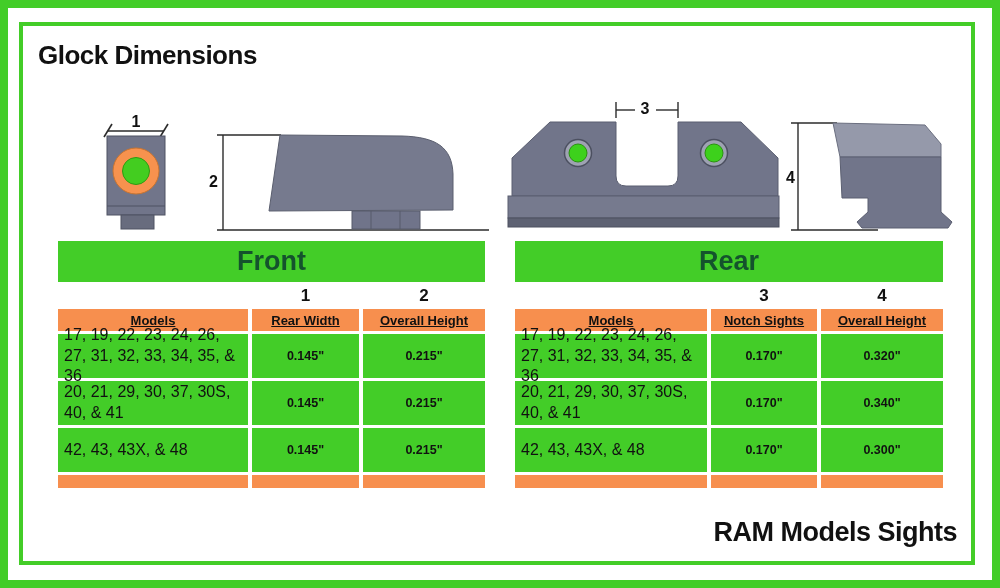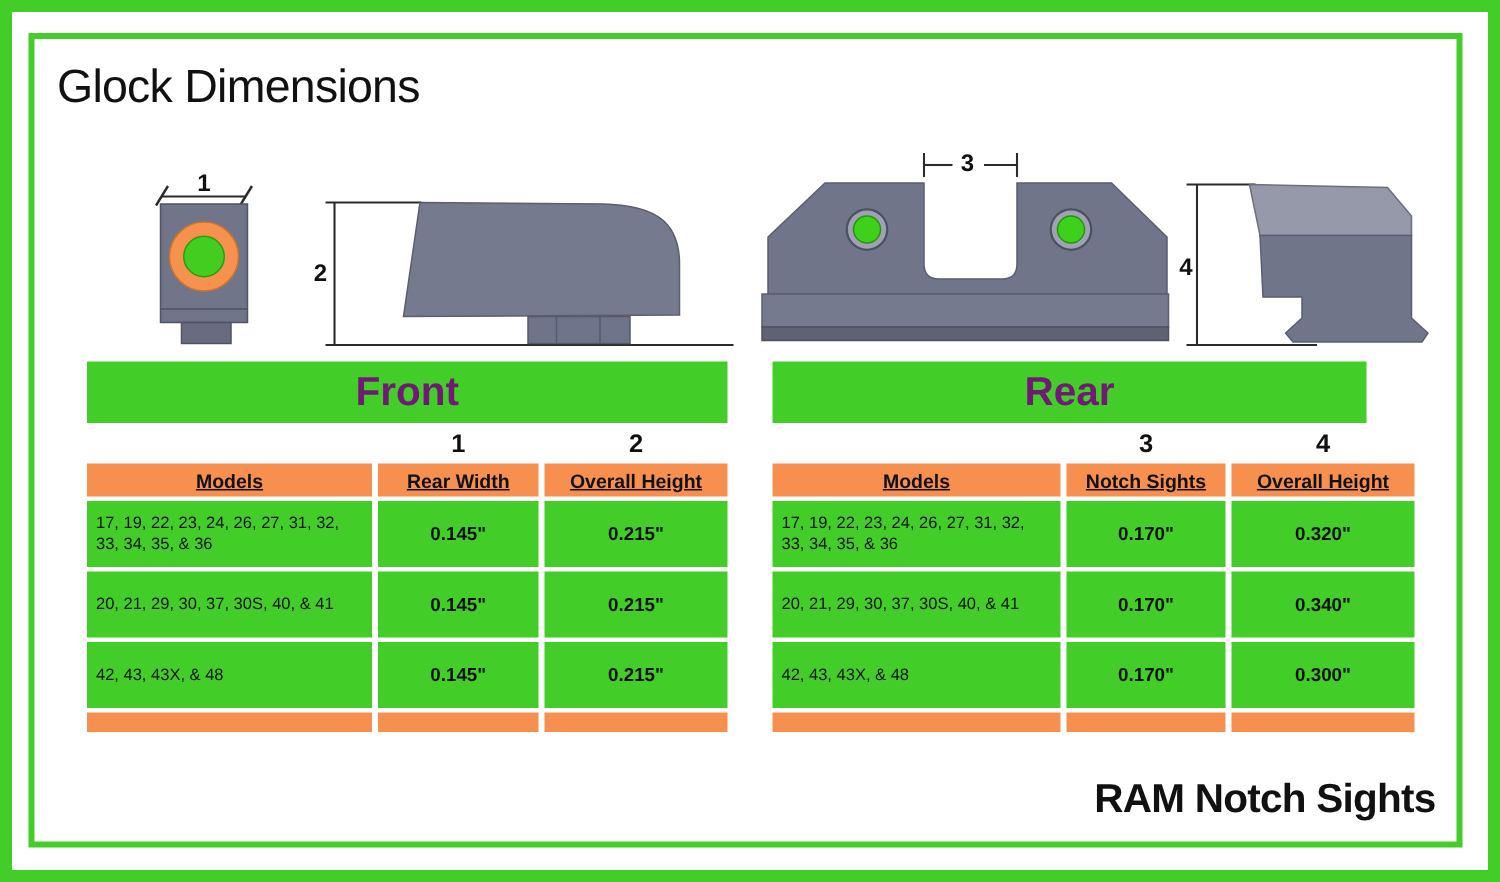--- a/index.html
+++ b/index.html
@@ -7,39 +7,39 @@
     --orange:#F78F4E;
     --ink:#111111;
   }
   html,body{margin:0;padding:0;background:#ffffff;}
   #canvas{
     position:relative;width:1000px;height:588px;background:#ffffff;
     overflow:hidden;font-family:"Liberation Sans",sans-serif;color:var(--ink);
   }
   .outer-frame{position:absolute;inset:0;border:8px solid var(--green);pointer-events:none;}
   .inner-frame{position:absolute;left:19px;top:22px;width:956px;height:543px;border:4px solid var(--green);box-sizing:border-box;pointer-events:none;}
-  .page-title{position:absolute;left:38px;top:40px;font-size:31px;font-weight:normal;letter-spacing:-0.5px;}
+  .page-title{position:absolute;left:38px;top:40px;font-size:26px;font-weight:bold;letter-spacing:-0.5px;}
   .brand{position:absolute;right:43px;top:517px;font-size:27px;font-weight:bold;letter-spacing:-0.5px;}
   .banner{
     position:absolute;top:241px;height:41px;background:var(--green);
     display:flex;align-items:center;justify-content:center;
-    font-size:27px;font-weight:bold;color:#701a75;
+    font-size:27px;font-weight:bold;color:#14532d;
   }
   .banner.front{left:58px;width:427px;}
-  .banner.rear{left:515px;width:396px;}
+  .banner.rear{left:515px;width:428px;}
   .colnum{position:absolute;top:284px;height:24px;text-align:center;font-size:17px;font-weight:bold;line-height:24px;}
   .dim-table{
     position:absolute;top:309px;display:grid;
     grid-template-rows:22px 44px 44px 44px 13px;
     gap:3px 4px;
   }
   .dim-table.front{left:58px;grid-template-columns:190px 107px 122px;}
   .dim-table.rear{left:515px;grid-template-columns:192px 106px 122px;}
   .hcell{background:var(--orange);display:flex;align-items:center;justify-content:center;font-size:13px;font-weight:bold;text-decoration:underline;}
-  .mcell{background:var(--green);display:flex;align-items:center;font-size:11px;line-height:1.3;padding:2px 6px;box-sizing:border-box;}
+  .mcell{background:var(--green);display:flex;align-items:center;font-size:16px;line-height:1.3;padding:2px 6px;box-sizing:border-box;}
   .vcell{background:var(--green);display:flex;align-items:center;justify-content:center;font-size:12.5px;font-weight:bold;}
   .fcell{background:var(--orange);}
   svg{position:absolute;left:0;top:0;}
   svg text{font-family:"Liberation Sans",sans-serif;font-weight:bold;font-size:16px;fill:#111;}
 </style>
 </head>
 <body>
 
 <div id="canvas">
 
@@ -90,21 +90,21 @@
       <text x="795" y="183" text-anchor="end">4</text>
       <polygon points="833,123 925,125 941,144 941,157 840,157" fill="#9599AA" stroke="#6B6F80"></polygon>
       <polygon points="840,157 941,157 941,212 952,222 948,228 862,228 857,222 868,212 868,198 842,198" fill="#71758A" stroke="#5A5E70"></polygon>
     </g>
   </svg>
 
   <div class="outer-frame"></div>
   <div class="inner-frame"></div>
 
   <div class="page-title">Glock Dimensions</div>
-  <div class="brand">RAM Notch Sights</div>
+  <div class="brand">RAM Models Sights</div>
 
   <div class="banner front">Front</div>
   <div class="banner rear">Rear</div>
 
   <div class="colnum" style="left:252px;width:107px;">1</div>
   <div class="colnum" style="left:363px;width:122px;">2</div>
   <div class="colnum" style="left:711px;width:106px;">3</div>
   <div class="colnum" style="left:821px;width:122px;">4</div>
 
   <div class="dim-table front">

